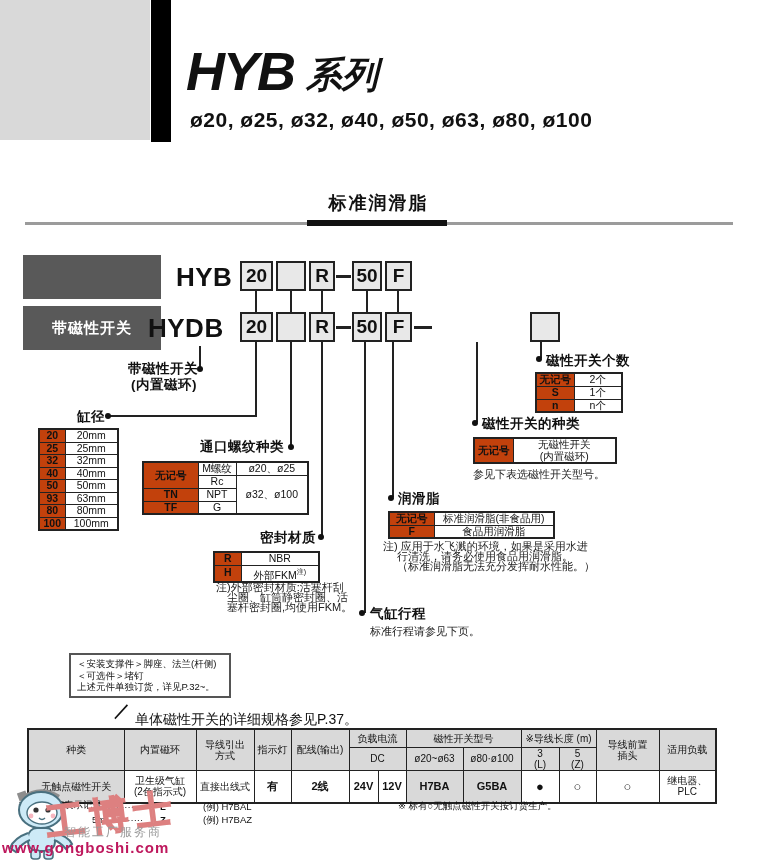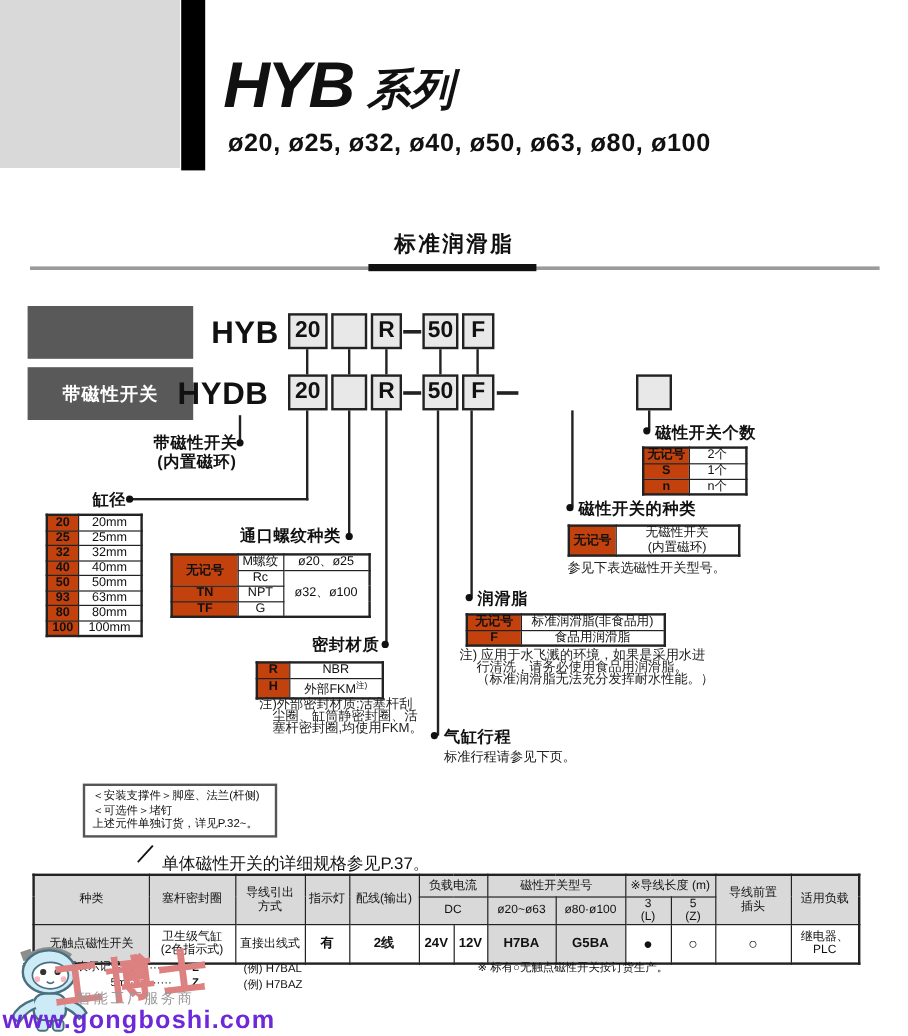--- a/index.html
+++ b/index.html
@@ -52,21 +52,21 @@
   table.sw td.shade{background:#d9d9d9;}
   table.sw .b{font-weight:bold;font-size:11px;}
   table.sw td.dot{font-size:13px;}
   
   .fn{font-size:9.5px;}
   
   .wm-brand{left:46px;top:790px;font-size:38px;font-weight:bold;letter-spacing:6px;
             transform:rotate(-7deg);color:rgba(252,235,235,0.35);
             -webkit-text-stroke:1.6px #dd8080;}
   .wm-tag{left:64px;top:824px;font-size:12px;color:#9a9a9a;letter-spacing:2px;}
-  .wm-url{left:2px;top:839px;font-size:21px;font-weight:bold;color:#6d28d9;letter-spacing:1px;}
+  .wm-url{left:2px;top:839px;font-size:15px;font-weight:bold;color:#be185d;letter-spacing:1px;}
 </style>
 </head>
 <body>
 
 <div class="page">
 
   <div class="abs gray-block"></div>
   <div class="abs black-bar"></div>
   <div class="abs h-series">
     <span class="big">HYB</span>
@@ -306,21 +306,21 @@
         <col style="width:57px">
       <col style="width:58px">
         <col style="width:38px">
         <col style="width:37px">
         <col style="width:63px">
       <col style="width:57px">
     </colgroup>
     <tbody>
         <tr style="height:18px">
       <th rowspan="2">种类</th>
-      <th rowspan="2">塞杆密封圈</th>
+      <th rowspan="2">内置磁环</th>
       <th rowspan="2" class="ml">导线引出
 方式</th>
       <th rowspan="2">指示灯</th>
       <th rowspan="2">配线(输出)</th>
       <th colspan="2">负载电流</th>
       <th colspan="2">磁性开关型号</th>
       <th colspan="2">※导线长度 (m)</th>
       <th rowspan="2" class="ml">导线前置
 插头</th>
       <th rowspan="2">适用负载</th>

